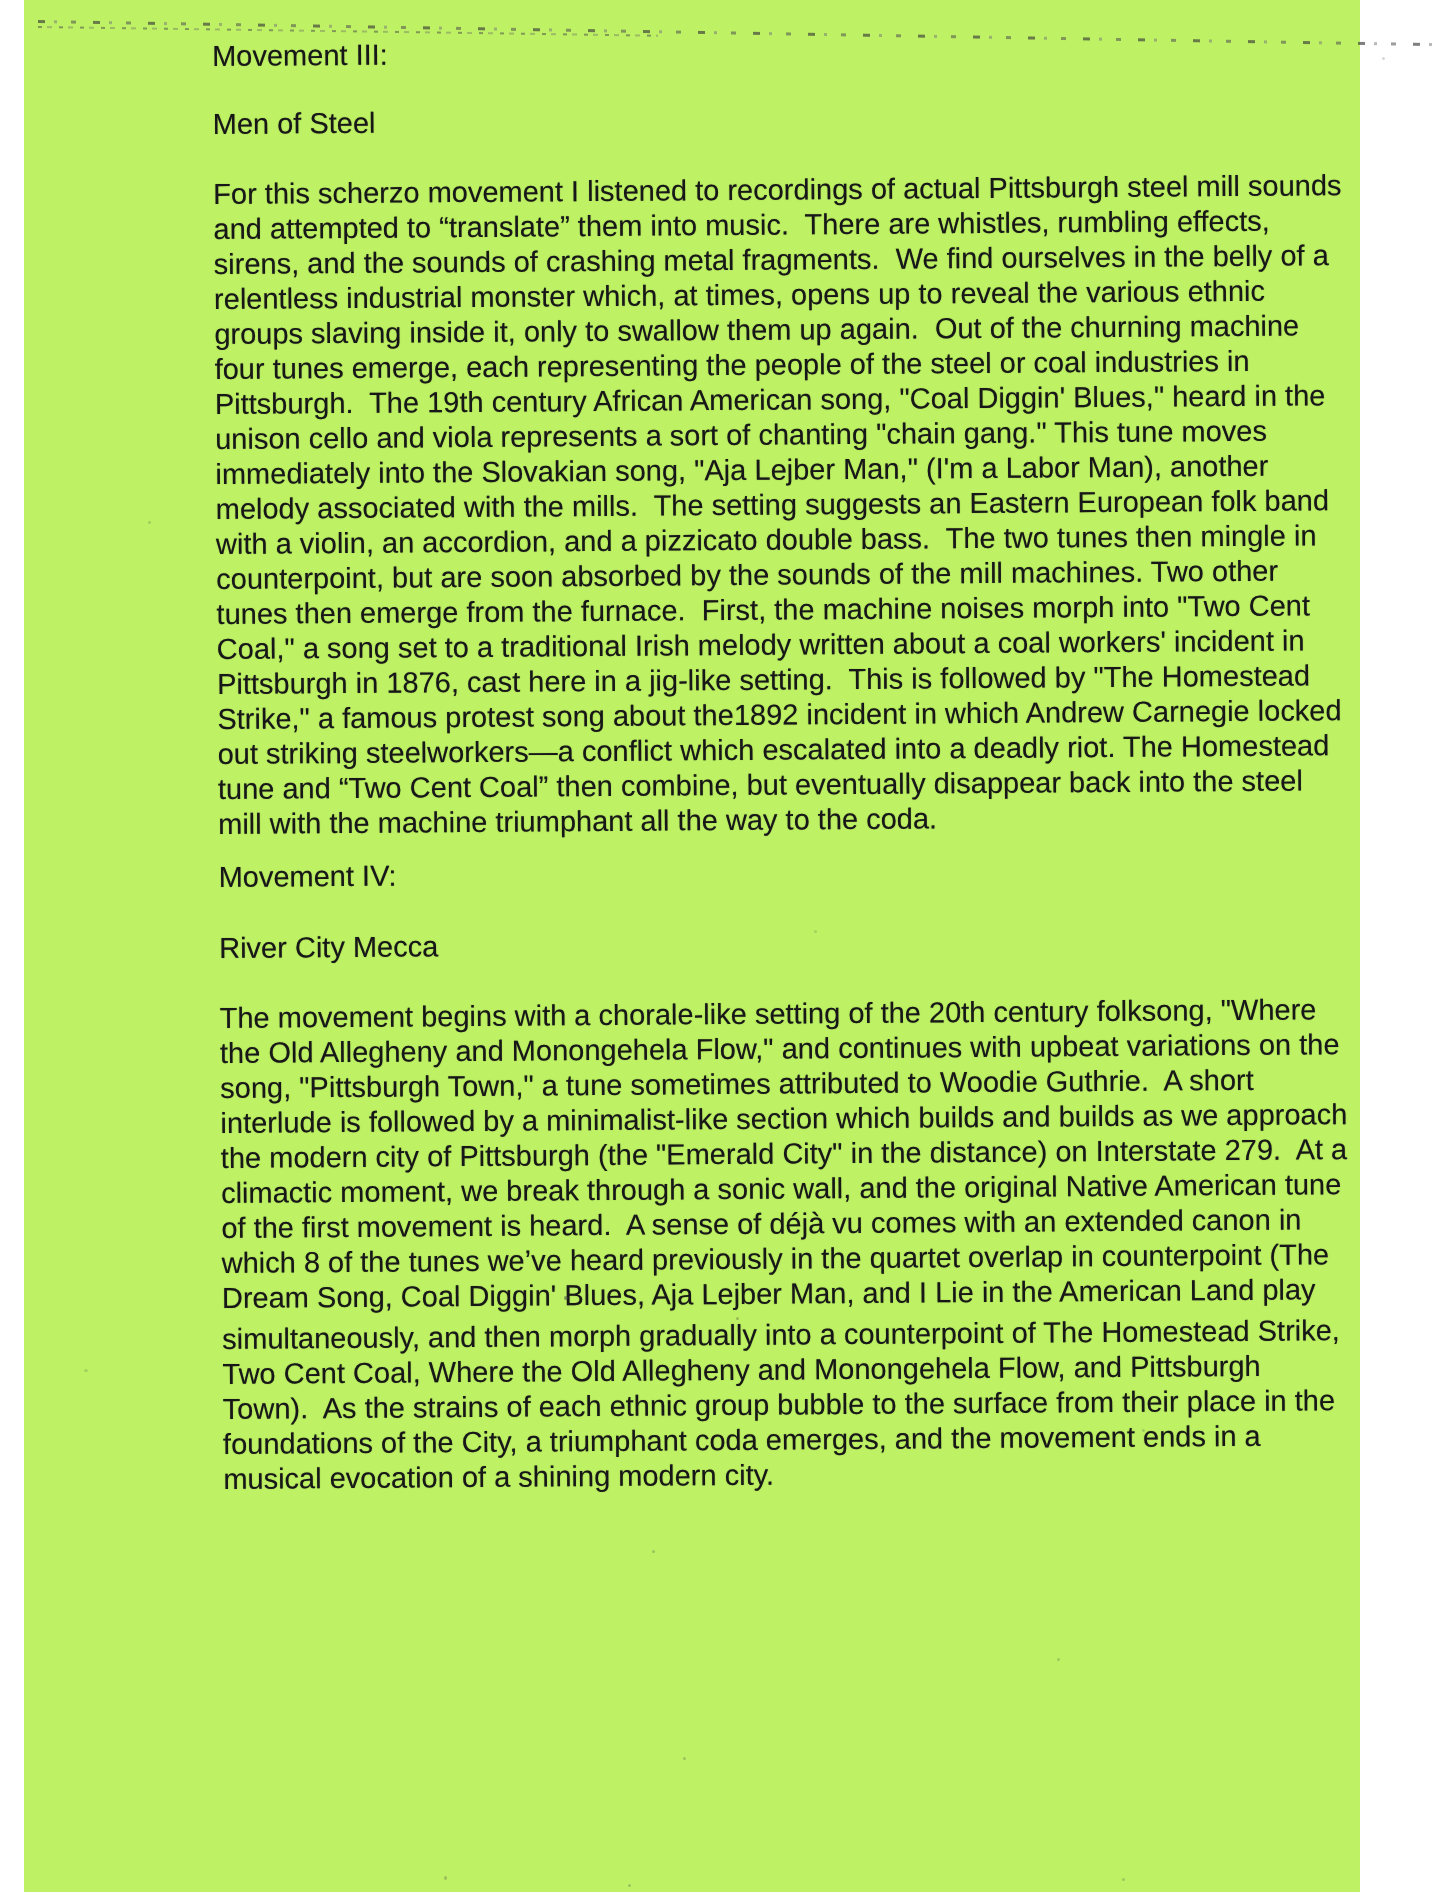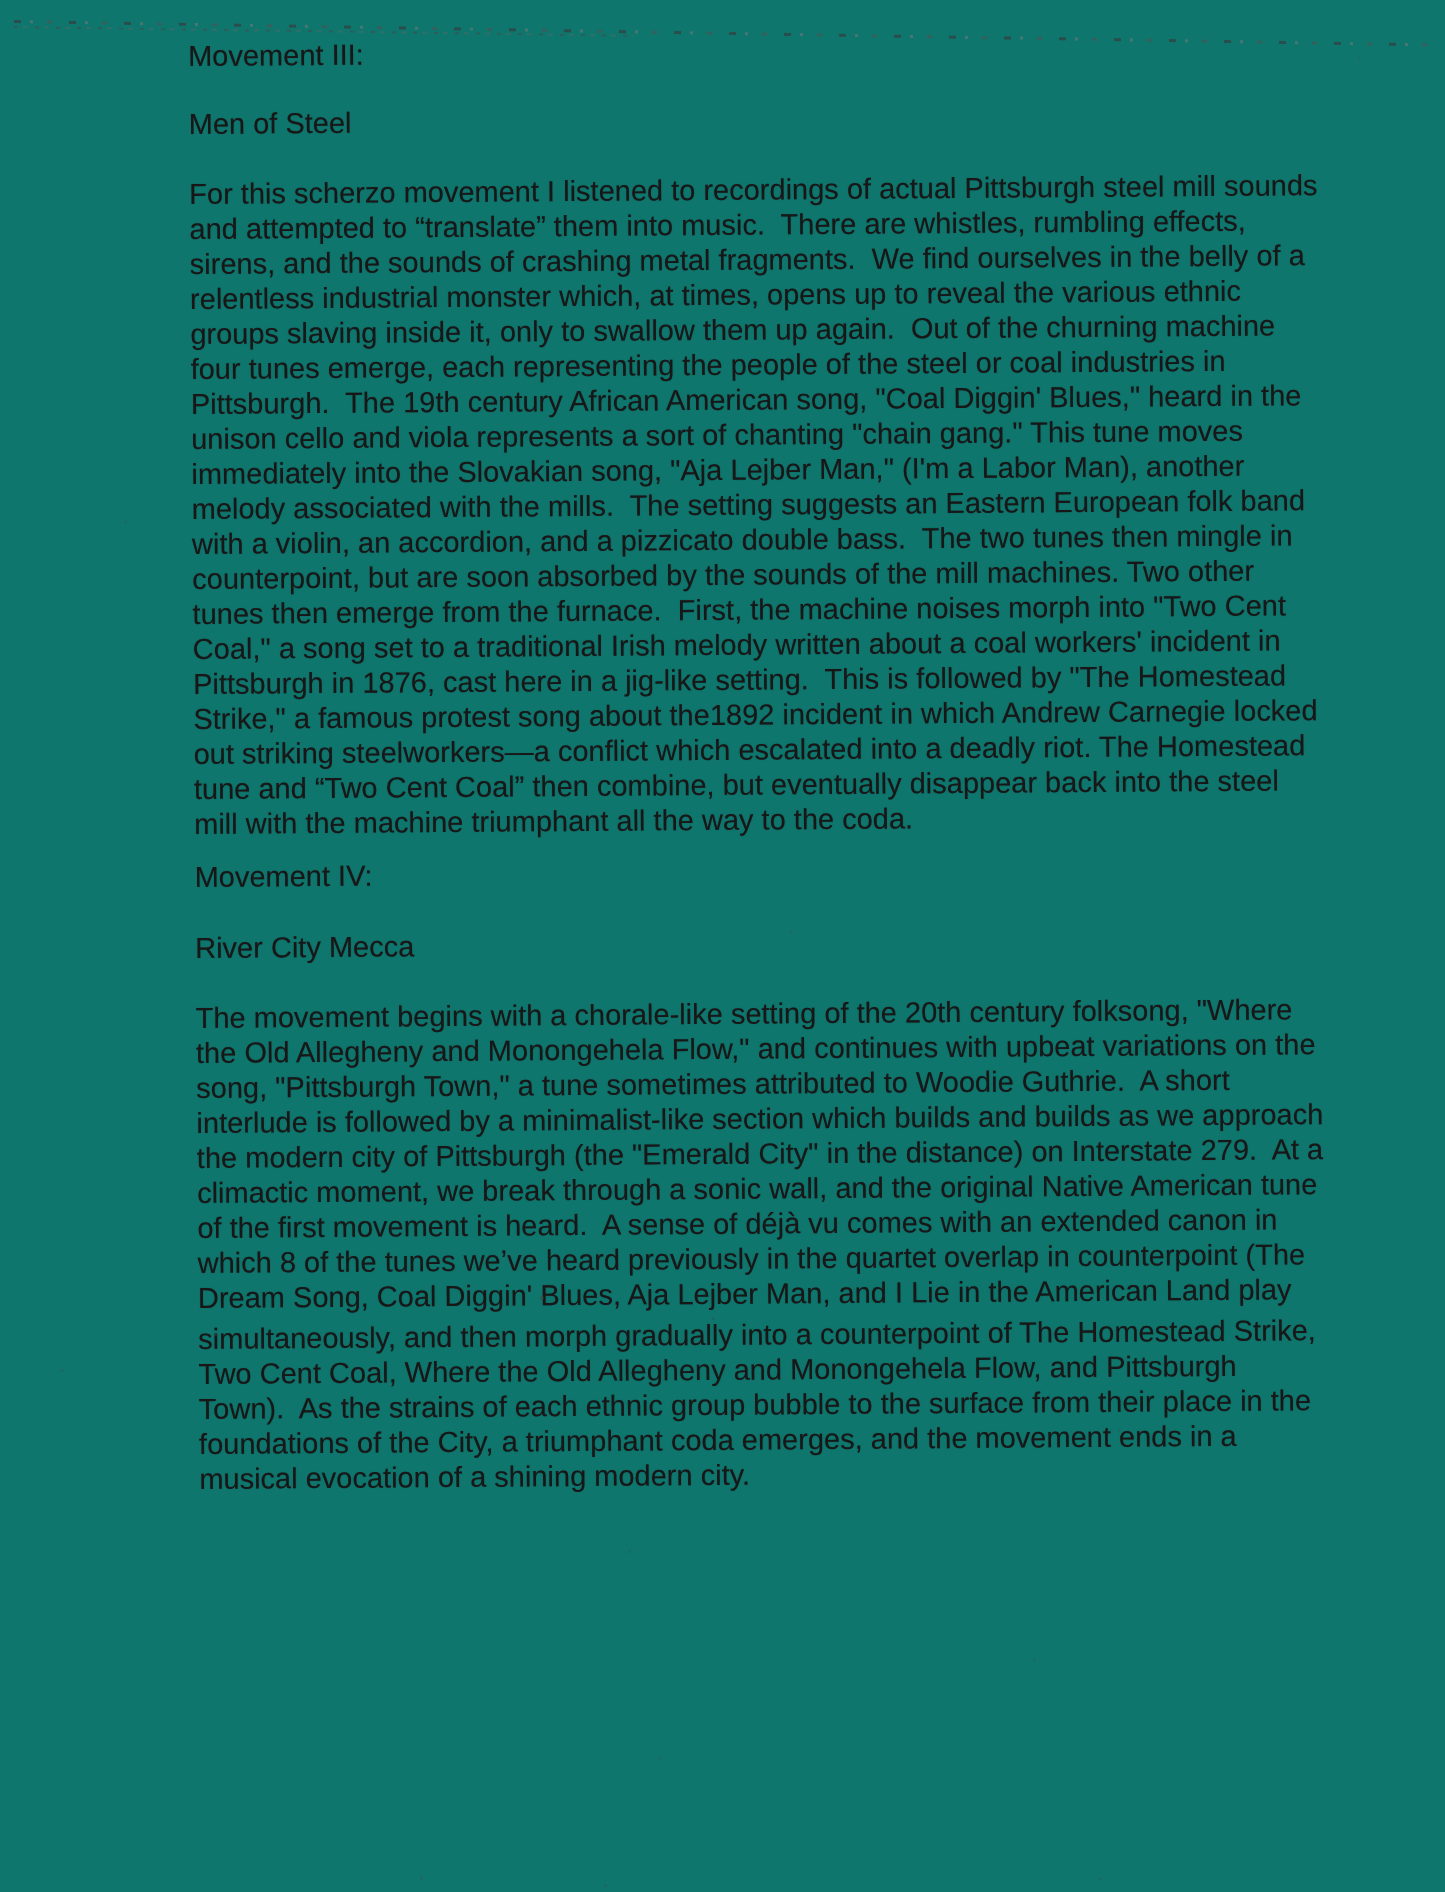--- a/index.html
+++ b/index.html
@@ -6,23 +6,24 @@
     margin: 0;
     padding: 0;
     background: #ffffff;
     width: 1445px;
     height: 1892px;
     overflow: hidden;
     font-family: "Liberation Sans", "DejaVu Sans", sans-serif;
   }
   .page {
     position: relative;
-    width: 1445px;
+    width: 1336px;
     height: 1892px;
-    background: #0f766e;
+    background: #bef264;
+    margin-left: 24px;
   }
   
   .scan-line {
     position: absolute;
     top: 20px;
     left: 14px;
     width: 1420px;
     height: 3px;
     background: repeating-linear-gradient(90deg,
       rgba(55,55,55,.85) 0 7px, transparent 7px 16px,

